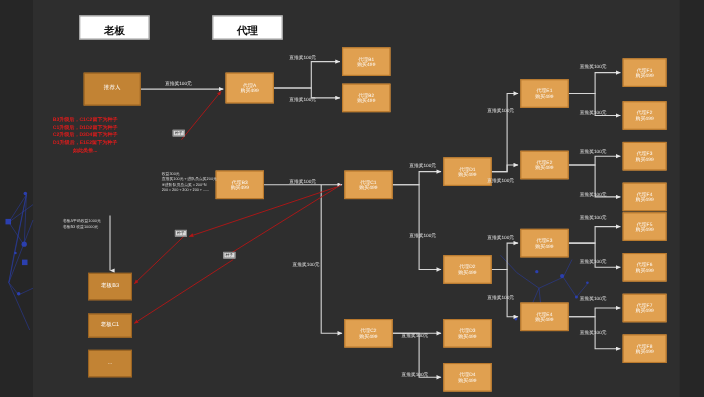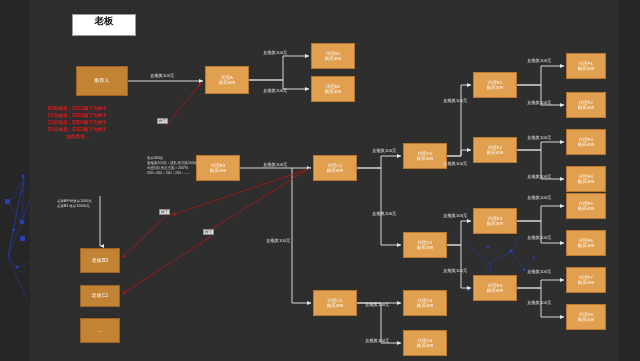--- a/index.html
+++ b/index.html
@@ -25,21 +25,21 @@
     color:#ffffff;line-height:1.15;text-align:center;
     font-size:4.4px;letter-spacing:.1px;
   }
   .node.dark{background:#c28334;border-color:#9a6322;}
   .node .l2{font-size:4.4px;}
   .node.big{font-size:5px;}
 
   .header-box{
     position:absolute;z-index:4;box-sizing:border-box;
     background:#ffffff;border:1px solid #9a9a9a;
-    display:flex;align-items:flex-start;justify-content:center;
+    display:flex;align-items:flex-end;justify-content:center;
     color:#111;font-size:9.5px;font-weight:bold;
   }
 
   .elabel{
     position:absolute;z-index:4;color:#e8e8e8;font-size:4.3px;white-space:nowrap;
     letter-spacing:0;
   }
   .note{
     position:absolute;z-index:4;color:#dcdcdc;font-size:3.5px;white-space:nowrap;
     line-height:1.45;
@@ -147,20 +147,23 @@
       <path d="M165 127 L201 83"></path>
       <path d="M168 214 L122 258"></path>
       <path d="M212 236 L122 294"></path>
       <path d="M310 168 L207 232"></path>
       <path d="M306 170 L172 215"></path>
     </g>
   </svg>
 
   <div class="header-box" style="left:72px;top:14px;width:64px;height:22px;">
     <span>老板</span>
+  </div>
+  <div class="header-box" style="left:193px;top:14px;width:64px;height:22px;">
+    <span>代理</span>
   </div>
 
   <div id="dyn">
       <div class="node dark big" style="left:76px;top:66px;width:52px;height:30px;">
         <div class="l1">推荐人</div>
       </div>
       <div class="node" style="left:205px;top:66px;width:44px;height:28px;">
         <div class="l1">代理A</div>
         <div class="l2">购买499</div>
       </div>

